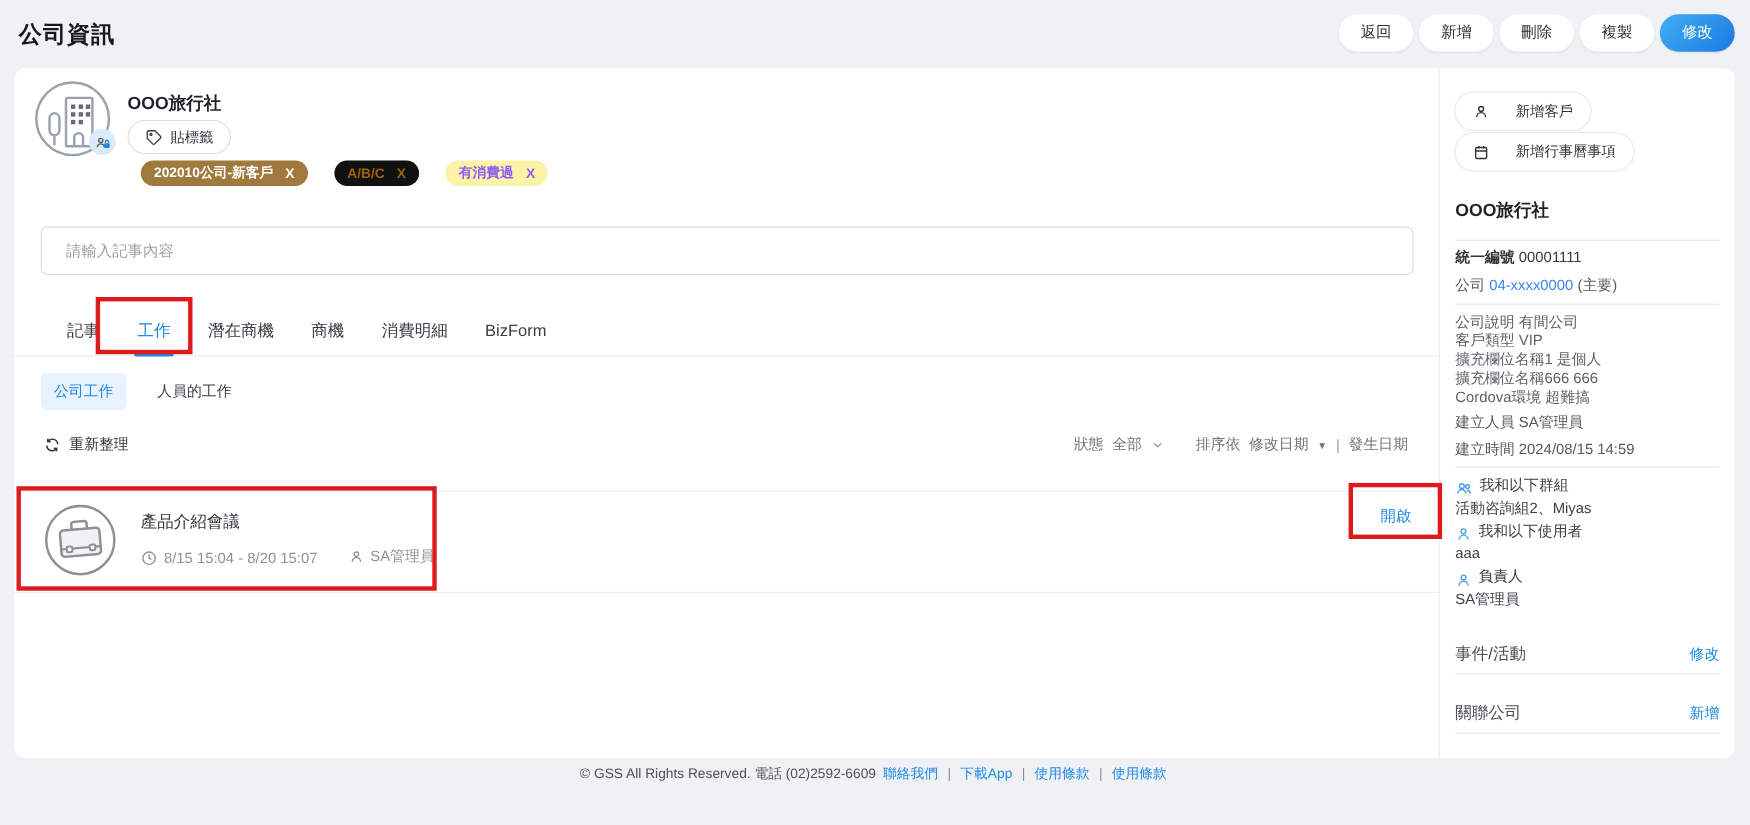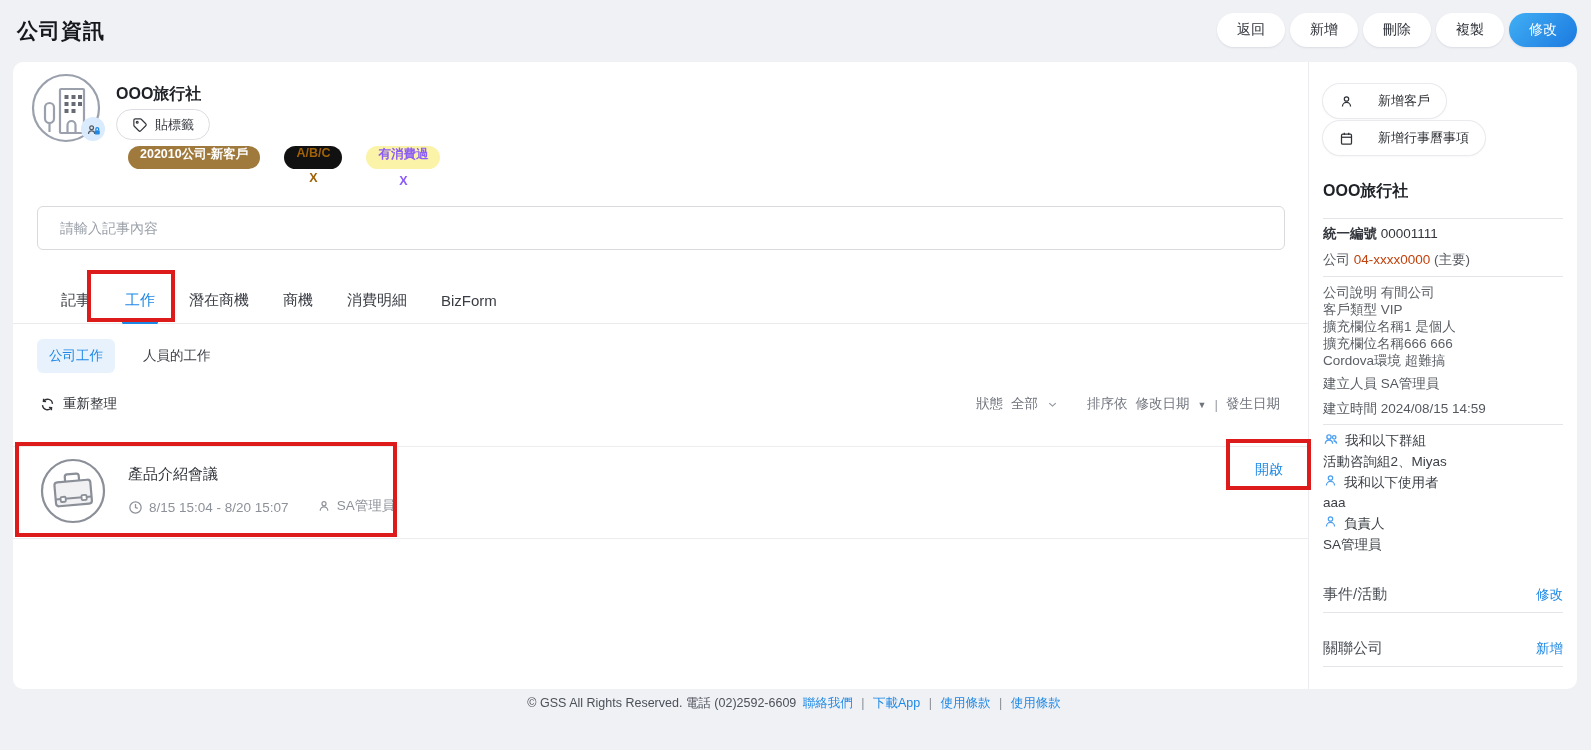--- a/index.html
+++ b/index.html
@@ -29,21 +29,21 @@
 
   
   .avatar { position:absolute; left:18px; top:11px; width:70px; height:70px; }
   .avatar-badge { position:absolute; right:-4px; bottom:2px; width:24px; height:24px; border-radius:50%;
     background:#D9EBFC; display:flex; align-items:center; justify-content:center; }
   .company-name { position:absolute; left:103px; top:22px; font-size:16px; font-weight:bold; color:#1e2126; }
   .tag-btn { position:absolute; left:103px; top:47px; height:31px; padding:0 15px; border:1px solid #dcdce2;
     border-radius:16px; background:#fff; display:flex; gap:7px; align-items:center; font-size:13px; color:#33363c; cursor:pointer; font-family:inherit; }
   .tags-row { position:absolute; left:115px; top:84px; display:flex; gap:24px; }
   .tag { height:23px; padding:0 12px; border-radius:12px; font-size:12.5px; font-weight:bold;
-    display:flex; align-items:center; gap:11px; cursor:pointer;flex-direction:column; }
+    display:flex; align-items:center; gap:11px; cursor:pointer; }
   .tag .close { cursor:pointer; }
 
   
   .note-input { position:absolute; left:24px; top:144px; width:1248px; height:44px;
     border:1px solid #d9dade; border-radius:6px; padding:0 22px; font-size:14px; color:#33363c;
     background:#fff; font-family:inherit; outline:none; }
   .note-input::placeholder { color:#9aa0a8; }
 
   
   .tabs-row { position:absolute; left:0; top:216px; width:100%; height:46px;
@@ -85,25 +85,25 @@
   .sb-btn { position:absolute; left:14px; height:34px; padding:0 16px; border:none; border-radius:17px;
     background:#fff; box-shadow:0 0 0 1px #e9e9ee, 0 1px 3px rgba(40,50,70,.07);
     display:inline-flex; align-items:center; gap:24px; font-size:13px; color:#2f3237; cursor:pointer; font-family:inherit; }
   .sb-btn-1 { top:22px; } .sb-btn-2 { top:59px; }
   .sb-title { position:absolute; left:14px; top:119px; font-size:16px; font-weight:bold; color:#1e2126; }
   .sb-div { position:absolute; left:14px; right:14px; height:1px; background:#e4e5e9; }
   .sb-row { position:absolute; left:14px; font-size:13.5px; color:#55595f; }
   .sb-tax { top:163px; color:#33363c; }
   .sb-tax .lbl { font-weight:bold; }
   .sb-phone { top:189px; }
-  .sb-phone a { color:#c2410c; text-decoration:none; cursor:pointer; }
+  .sb-phone a { color:#3b82f6; text-decoration:none; cursor:pointer; }
   .sb-details { top:222px; line-height:17px; color:#5c6066; }
   .sb-created1 { top:313px; } .sb-created2 { top:338px; }
   .sb-share { position:absolute; left:14px; top:369px; font-size:13.5px; line-height:20.8px; color:#3c4046; }
-  .sb-share .icon-line { display:flex; align-items:flex-start; gap:6px; }
+  .sb-share .icon-line { display:flex; align-items:flex-end; gap:6px; }
   .sb-share .blue-ic { color:#4D9FF0; display:inline-flex; }
   .sb-section { position:absolute; left:14px; right:14px; display:flex; justify-content:space-between; align-items:center; }
   .sb-section .sec-title { font-size:15px; color:#4a4e55; }
   .sb-section a { font-size:13.5px; color:#1E88E5; text-decoration:none; cursor:pointer; }
   .sb-sec-1 { top:523px; } .sb-sec-2 { top:577px; }
 
   
   .footer { position:absolute; left:0; right:0; top:695px; text-align:center; font-size:12.5px; color:#4c5058; }
   .footer a { color:#1E88E5; text-decoration:none; margin:0 3px; cursor:pointer; }
   .footer .sep { color:#8a8e96; margin:0 2px; }

